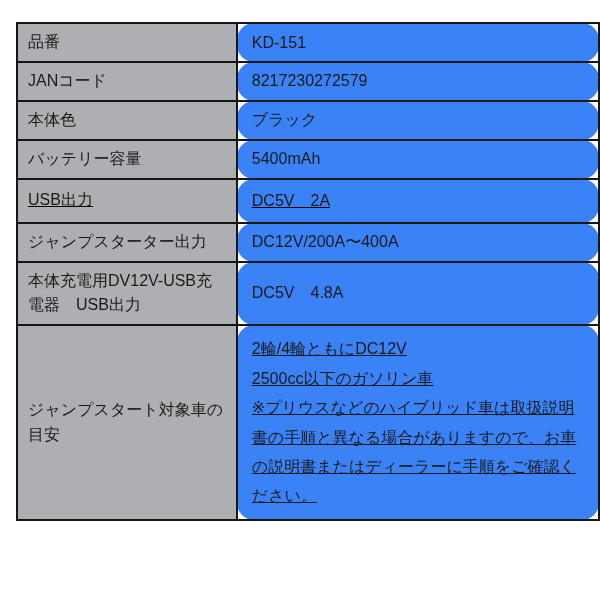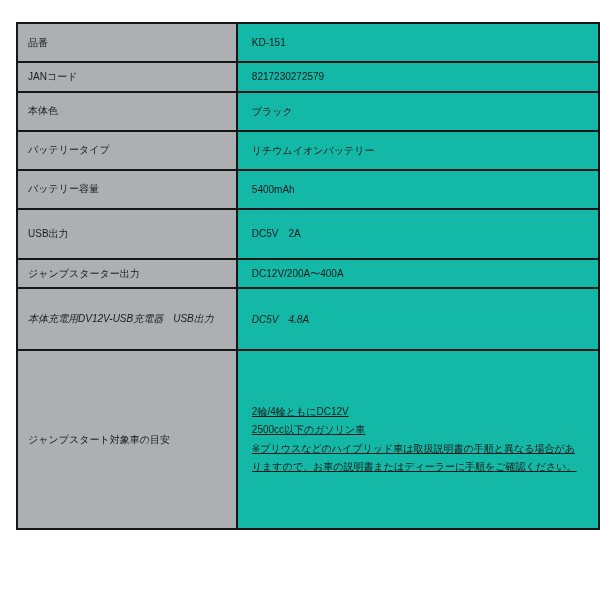--- a/index.html
+++ b/index.html
@@ -12,36 +12,37 @@
   }
   .spec-table {
     position: absolute;
     left: 16px;
     top: 22px;
     border-collapse: collapse;
     table-layout: fixed;
   }
   .spec-table td {
     border: 2px solid #161616;
-    font-size: 10px;
+    font-size: 16px;
     color: #1a1a1a;
     vertical-align: middle;
     overflow: hidden;
   }
   td.label-cell {
     background: #adafb3;
     width: 199px;
     padding: 6px 10px;
     line-height: 1.55;
   }
   td.value-cell {
-    background: #14b8a6;
+    background: #3b82f6;
     width: 334px;
     padding: 6px 14px;
     line-height: 1.5;
+    border-radius: 17px;
   }
   td.value-cell.multiline {
     white-space: pre-line;
     line-height: 1.84;
     padding-top: 8px;
     padding-bottom: 8px;
     text-decoration: underline;
   }
 </style>
 </head>
@@ -55,36 +56,32 @@
   </tr>
       <tr style="height: 27px;">
     <td class="label-cell">JANコード</td>
     <td class="value-cell">8217230272579</td>
   </tr>
       <tr style="height: 39px; margin-top: 48px;">
     <td class="label-cell">本体色</td>
     <td class="value-cell">ブラック</td>
   </tr>
       <tr style="height: 39px;">
-    <td class="label-cell">バッテリータイプ</td>
-    <td class="value-cell">リチウムイオンバッテリー</td>
-  </tr>
-      <tr style="height: 39px;">
     <td class="label-cell">バッテリー容量</td>
     <td class="value-cell">5400mAh</td>
   </tr>
-      <tr style="height: 50px;">
+      <tr style="height: 44px; text-decoration: underline;">
     <td class="label-cell">USB出力</td>
     <td class="value-cell">DC5V　2A</td>
   </tr>
       <tr style="height: 25px;">
     <td class="label-cell">ジャンプスターター出力</td>
     <td class="value-cell">DC12V/200A〜400A</td>
   </tr>
-      <tr style="height: 62px; font-style: italic;">
+      <tr style="height: 62px;">
     <td class="label-cell">本体充電用DV12V-USB充電器　USB出力</td>
     <td class="value-cell">DC5V　4.8A</td>
   </tr>
       <tr style="height: 179px;">
     <td class="label-cell">ジャンプスタート対象車の目安</td>
     <td class="value-cell multiline">2輪/4輪ともにDC12V
 2500cc以下のガソリン車
 ※プリウスなどのハイブリッド車は取扱説明書の手順と異なる場合がありますので、お車の説明書またはディーラーに手順をご確認ください。</td>
   </tr>
     </tbody>

